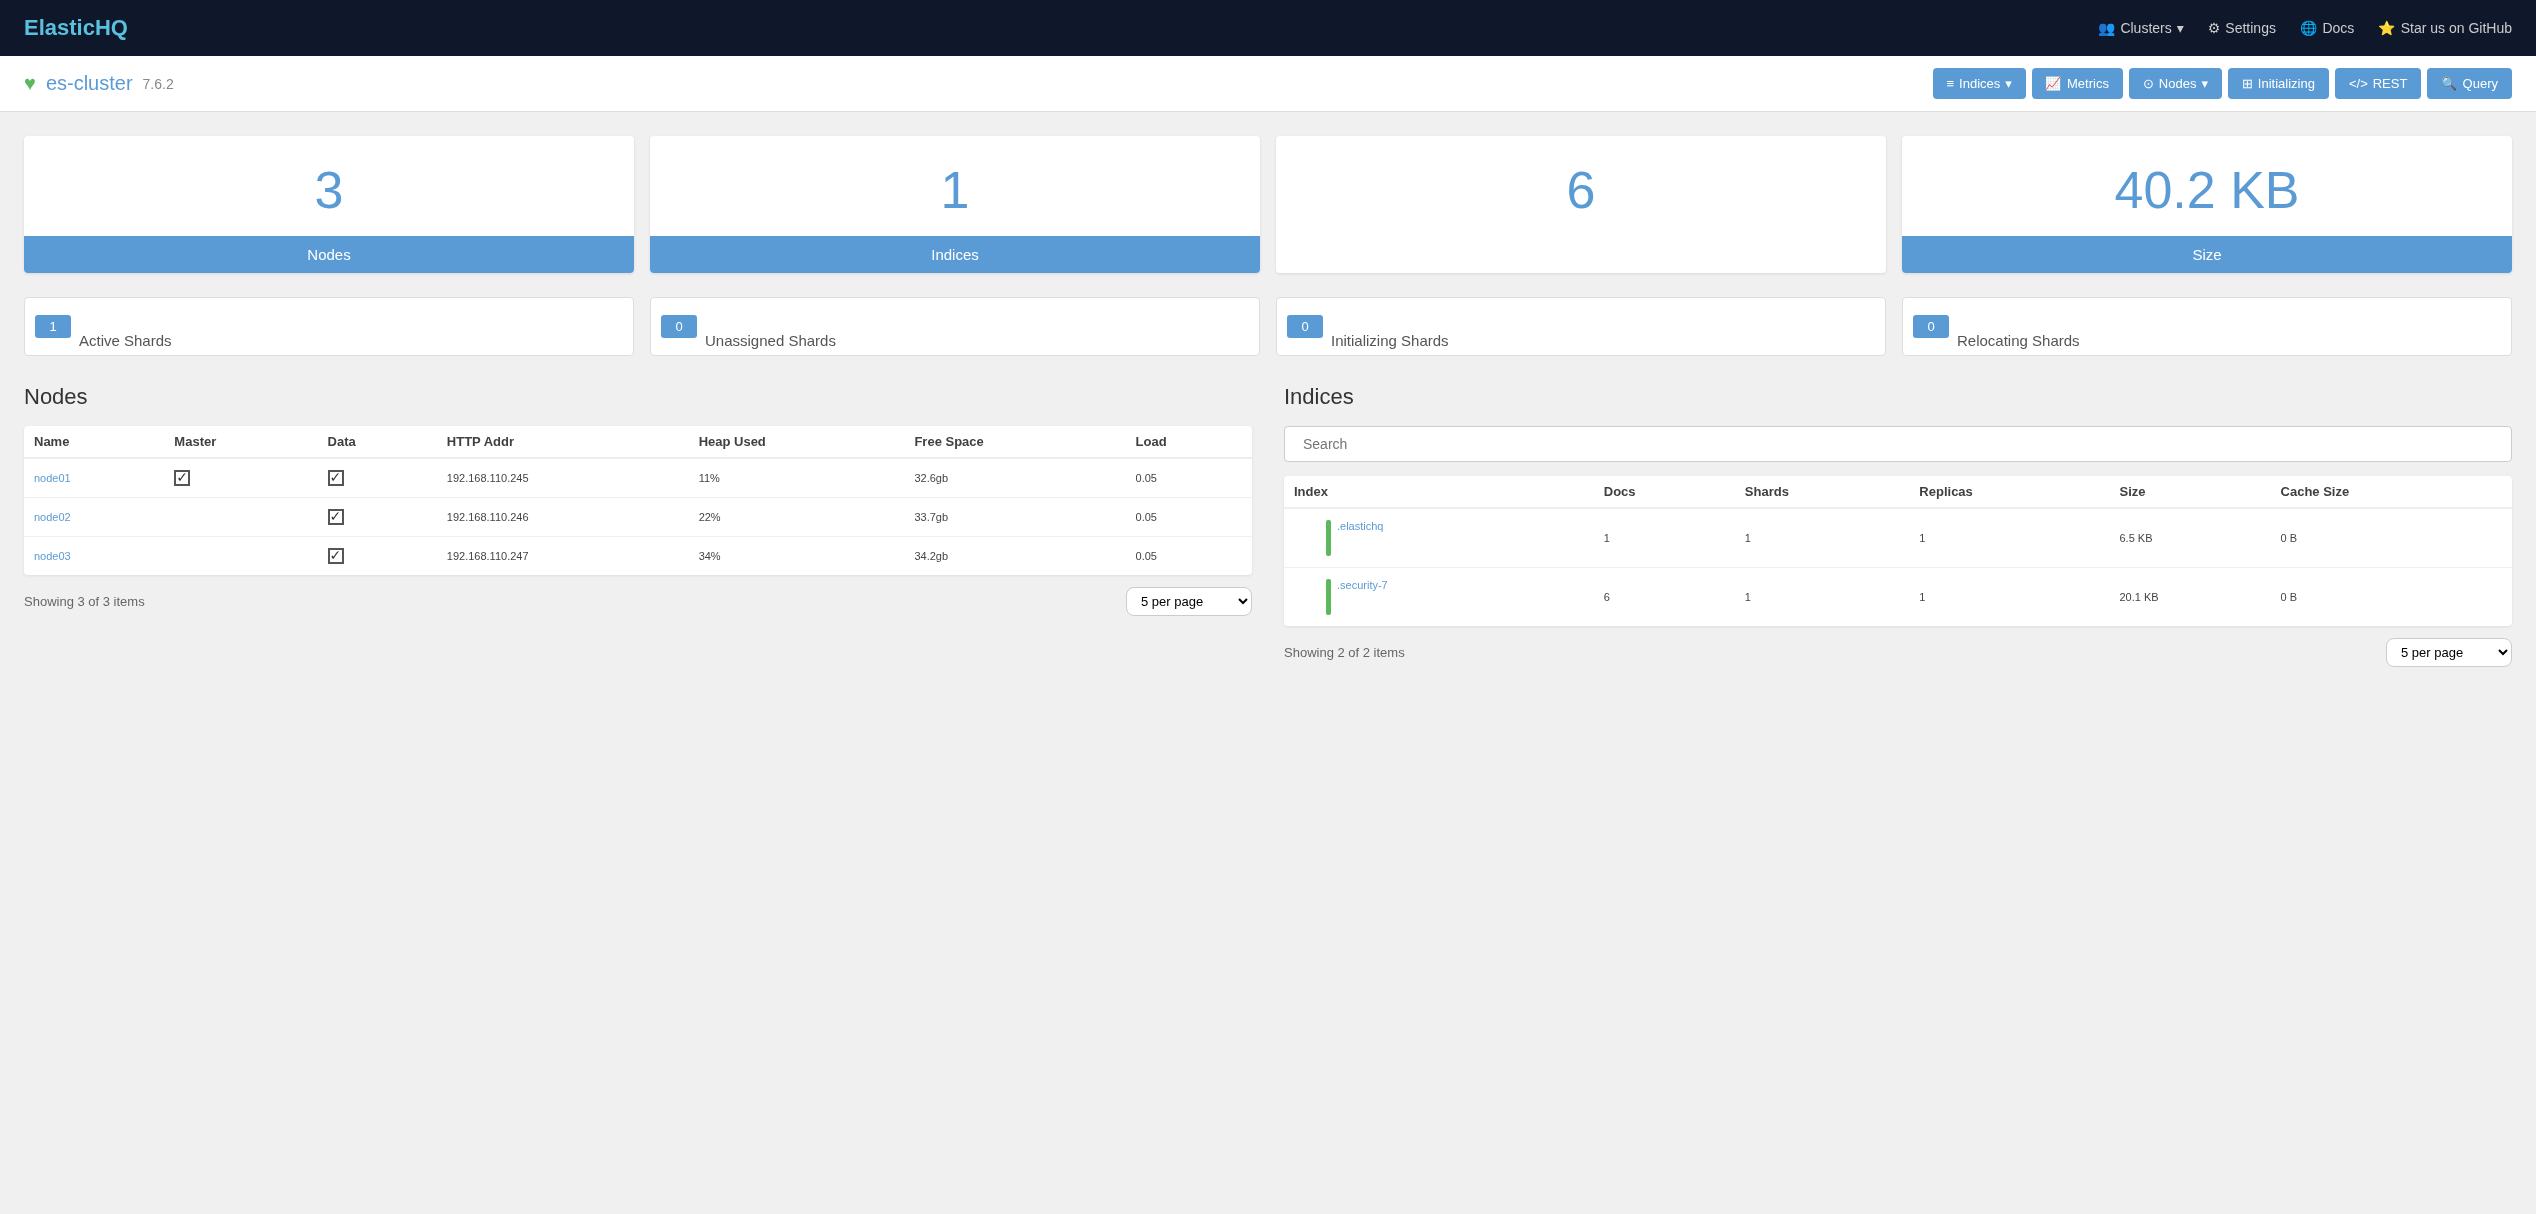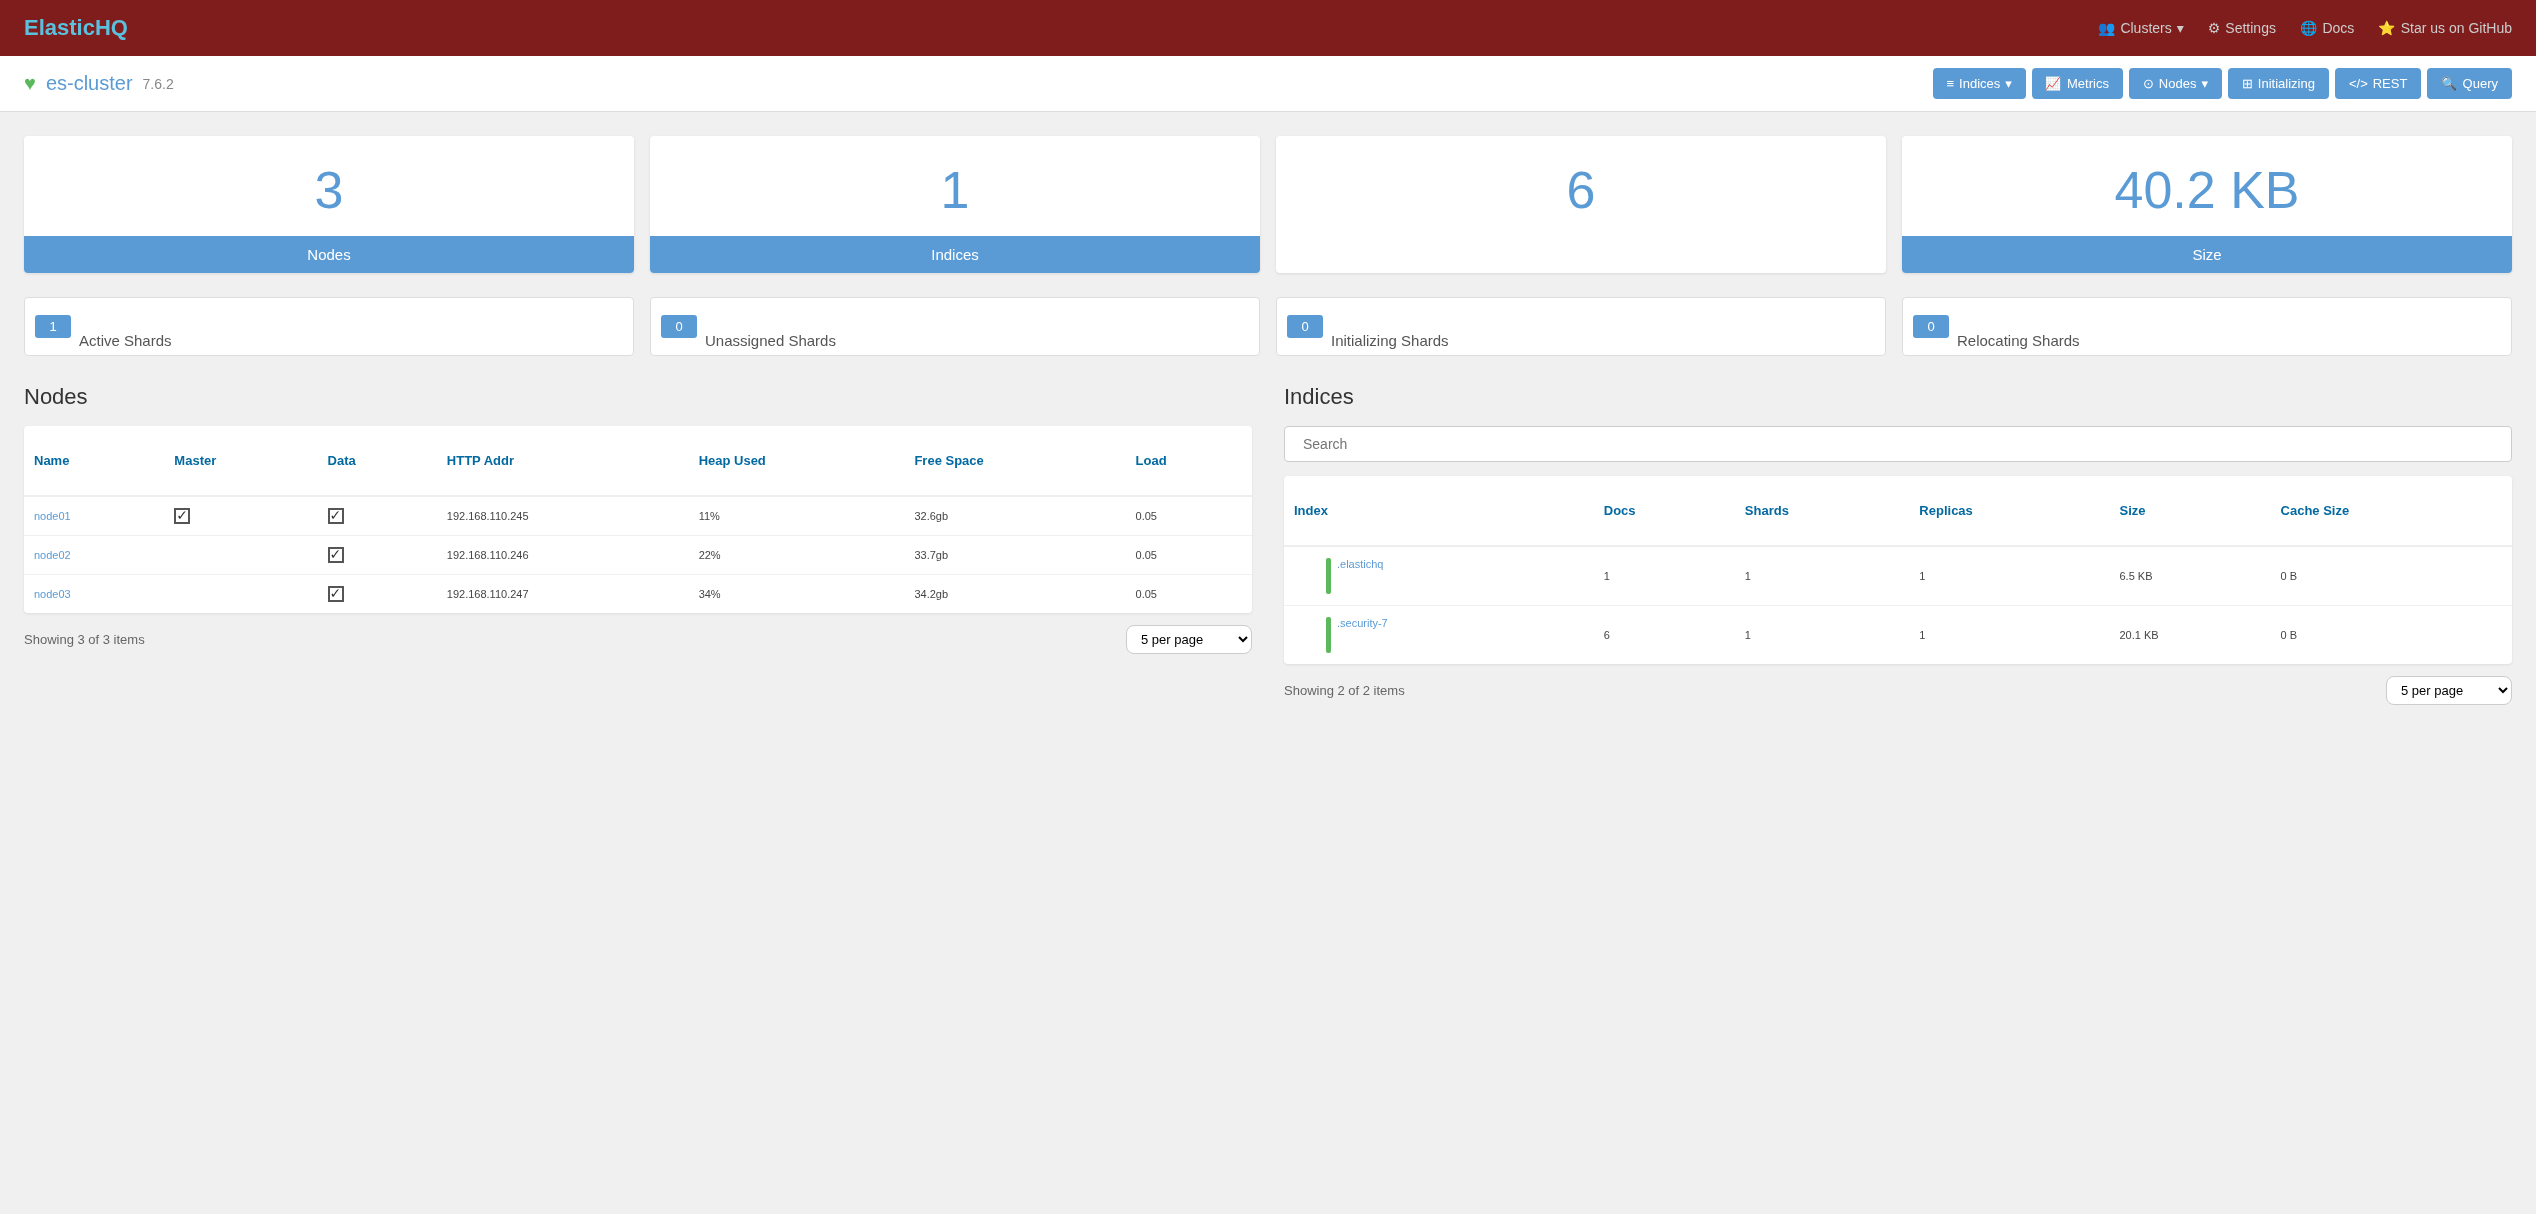--- a/index.html
+++ b/index.html
@@ -1,20 +1,20 @@
 <!DOCTYPE html>
 <html><head>
   <meta charset="utf-8">
   <style>
     * { box-sizing: border-box; margin: 0; padding: 0; }
     body { font-family: 'Helvetica Neue', Arial, sans-serif; background: #f0f0f0; font-size: 14px; color: #333; }
 
     
     .navbar {
-      background: #7f1d1d;
+      background: #0f172a;
       color: #fff;
       display: flex;
       align-items: center;
       justify-content: space-between;
       padding: 0 24px;
       height: 56px;
     }
     .navbar-brand {
       font-size: 22px;
       font-weight: 300;
@@ -159,23 +159,23 @@
       background: #fff;
       border-radius: 4px;
       box-shadow: 0 1px 3px rgba(0,0,0,0.08);
       overflow: hidden;
     }
     table {
       width: 100%;
       border-collapse: collapse;
     }
     thead th {
-      color: #0369a1;
+      color: #404040;
       font-weight: 600;
-      padding: 27px 10px;
+      padding: 8px 10px;
       text-align: left;
       border-bottom: 2px solid #eee;
       font-size: 13px;
     }
     tbody tr {
       border-bottom: 1px solid #f0f0f0;
     }
     tbody tr:last-child { border-bottom: none; }
     tbody td {
       padding: 11px 10px;

